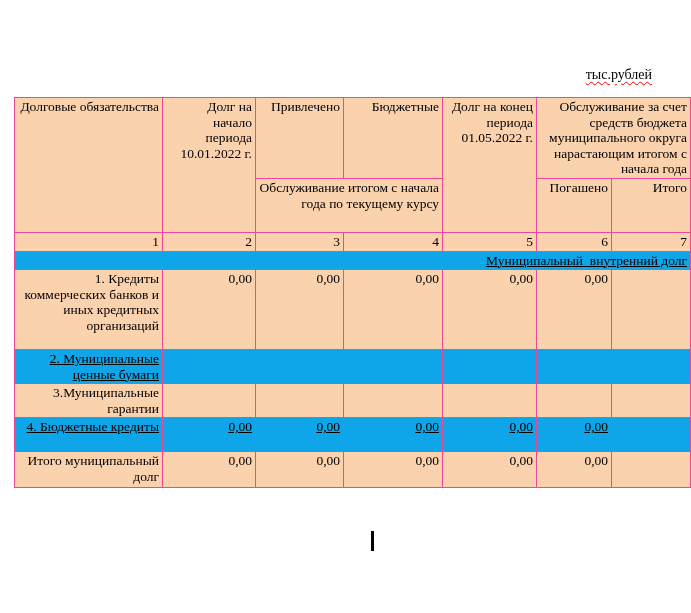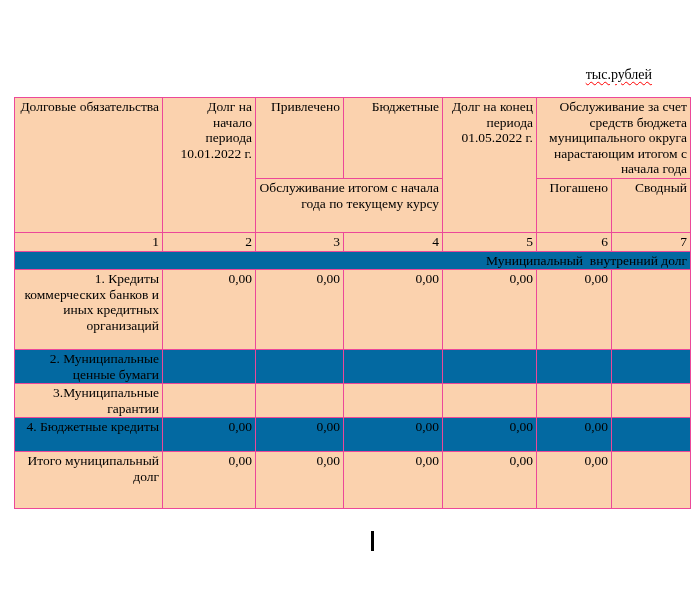--- a/index.html
+++ b/index.html
@@ -53,30 +53,30 @@
     border: 1px solid #ec4899;
     font-weight: normal;
     font-size: 13.5px;
     line-height: 15.5px;
     vertical-align: top;
     overflow: hidden;
     padding: 1px 3px;
     text-align: right;
   }
   .peach { background: #fbd2ae; }
-  .white { background: #0369a1; }
+  .white { background: #0ea5e9; text-decoration: underline; }
   tr.hdr-main   { height: 81px; }
   tr.hdr-sub    { height: 54px; }
   tr.hdr-nums   { height: 18px; }
   tr.row-section{ height: 18px; }
   tr.row-r1     { height: 80px; }
   tr.row-r2     { height: 33px; border-radius: 17px; }
   tr.row-r3     { height: 33px; padding-left: 8px; }
   tr.row-r4     { height: 34px; margin-top: 11px; }
-  tr.row-total  { height: 57px; }
+  tr.row-total  { height: 36px; }
   .th-c { text-align: center; }
   .num-cell {
     text-align: center;
     font-size: 13.5px;
     line-height: 14px;
     padding: 0 3px 1px;
     vertical-align: middle;
   }
   .label-cell {
     text-align: left;
@@ -133,21 +133,21 @@
         <th class="peach th-c" rowspan="2">Долговые обязательства</th>
         <th class="peach th-c" rowspan="2">Долг на начало периода 10.01.2022 г.</th>
         <th class="peach th-c">Привлечено</th>
         <th class="peach th-c">Бюджетные</th>
         <th class="peach th-c" rowspan="2">Долг на конец периода 01.05.2022 г.</th>
         <th class="peach th-c" colspan="2">Обслуживание за счет средств бюджета муниципального округа нарастающим итогом с начала года</th>
       </tr>
       <tr class="hdr-sub">
         <td class="peach th-c" colspan="2">Обслуживание итогом с начала года по текущему курсу</td>
         <td class="peach th-c">Погашено</td>
-        <td class="peach th-c">Сводный</td>
+        <td class="peach th-c">Итого</td>
       </tr>
       <tr class="hdr-nums">
         <td class="peach num-cell">1</td>
         <td class="peach num-cell">2</td>
         <td class="peach num-cell">3</td>
         <td class="peach num-cell">4</td>
         <td class="peach num-cell">5</td>
         <td class="peach num-cell">6</td>
         <td class="peach num-cell">7</td>
       </tr>

